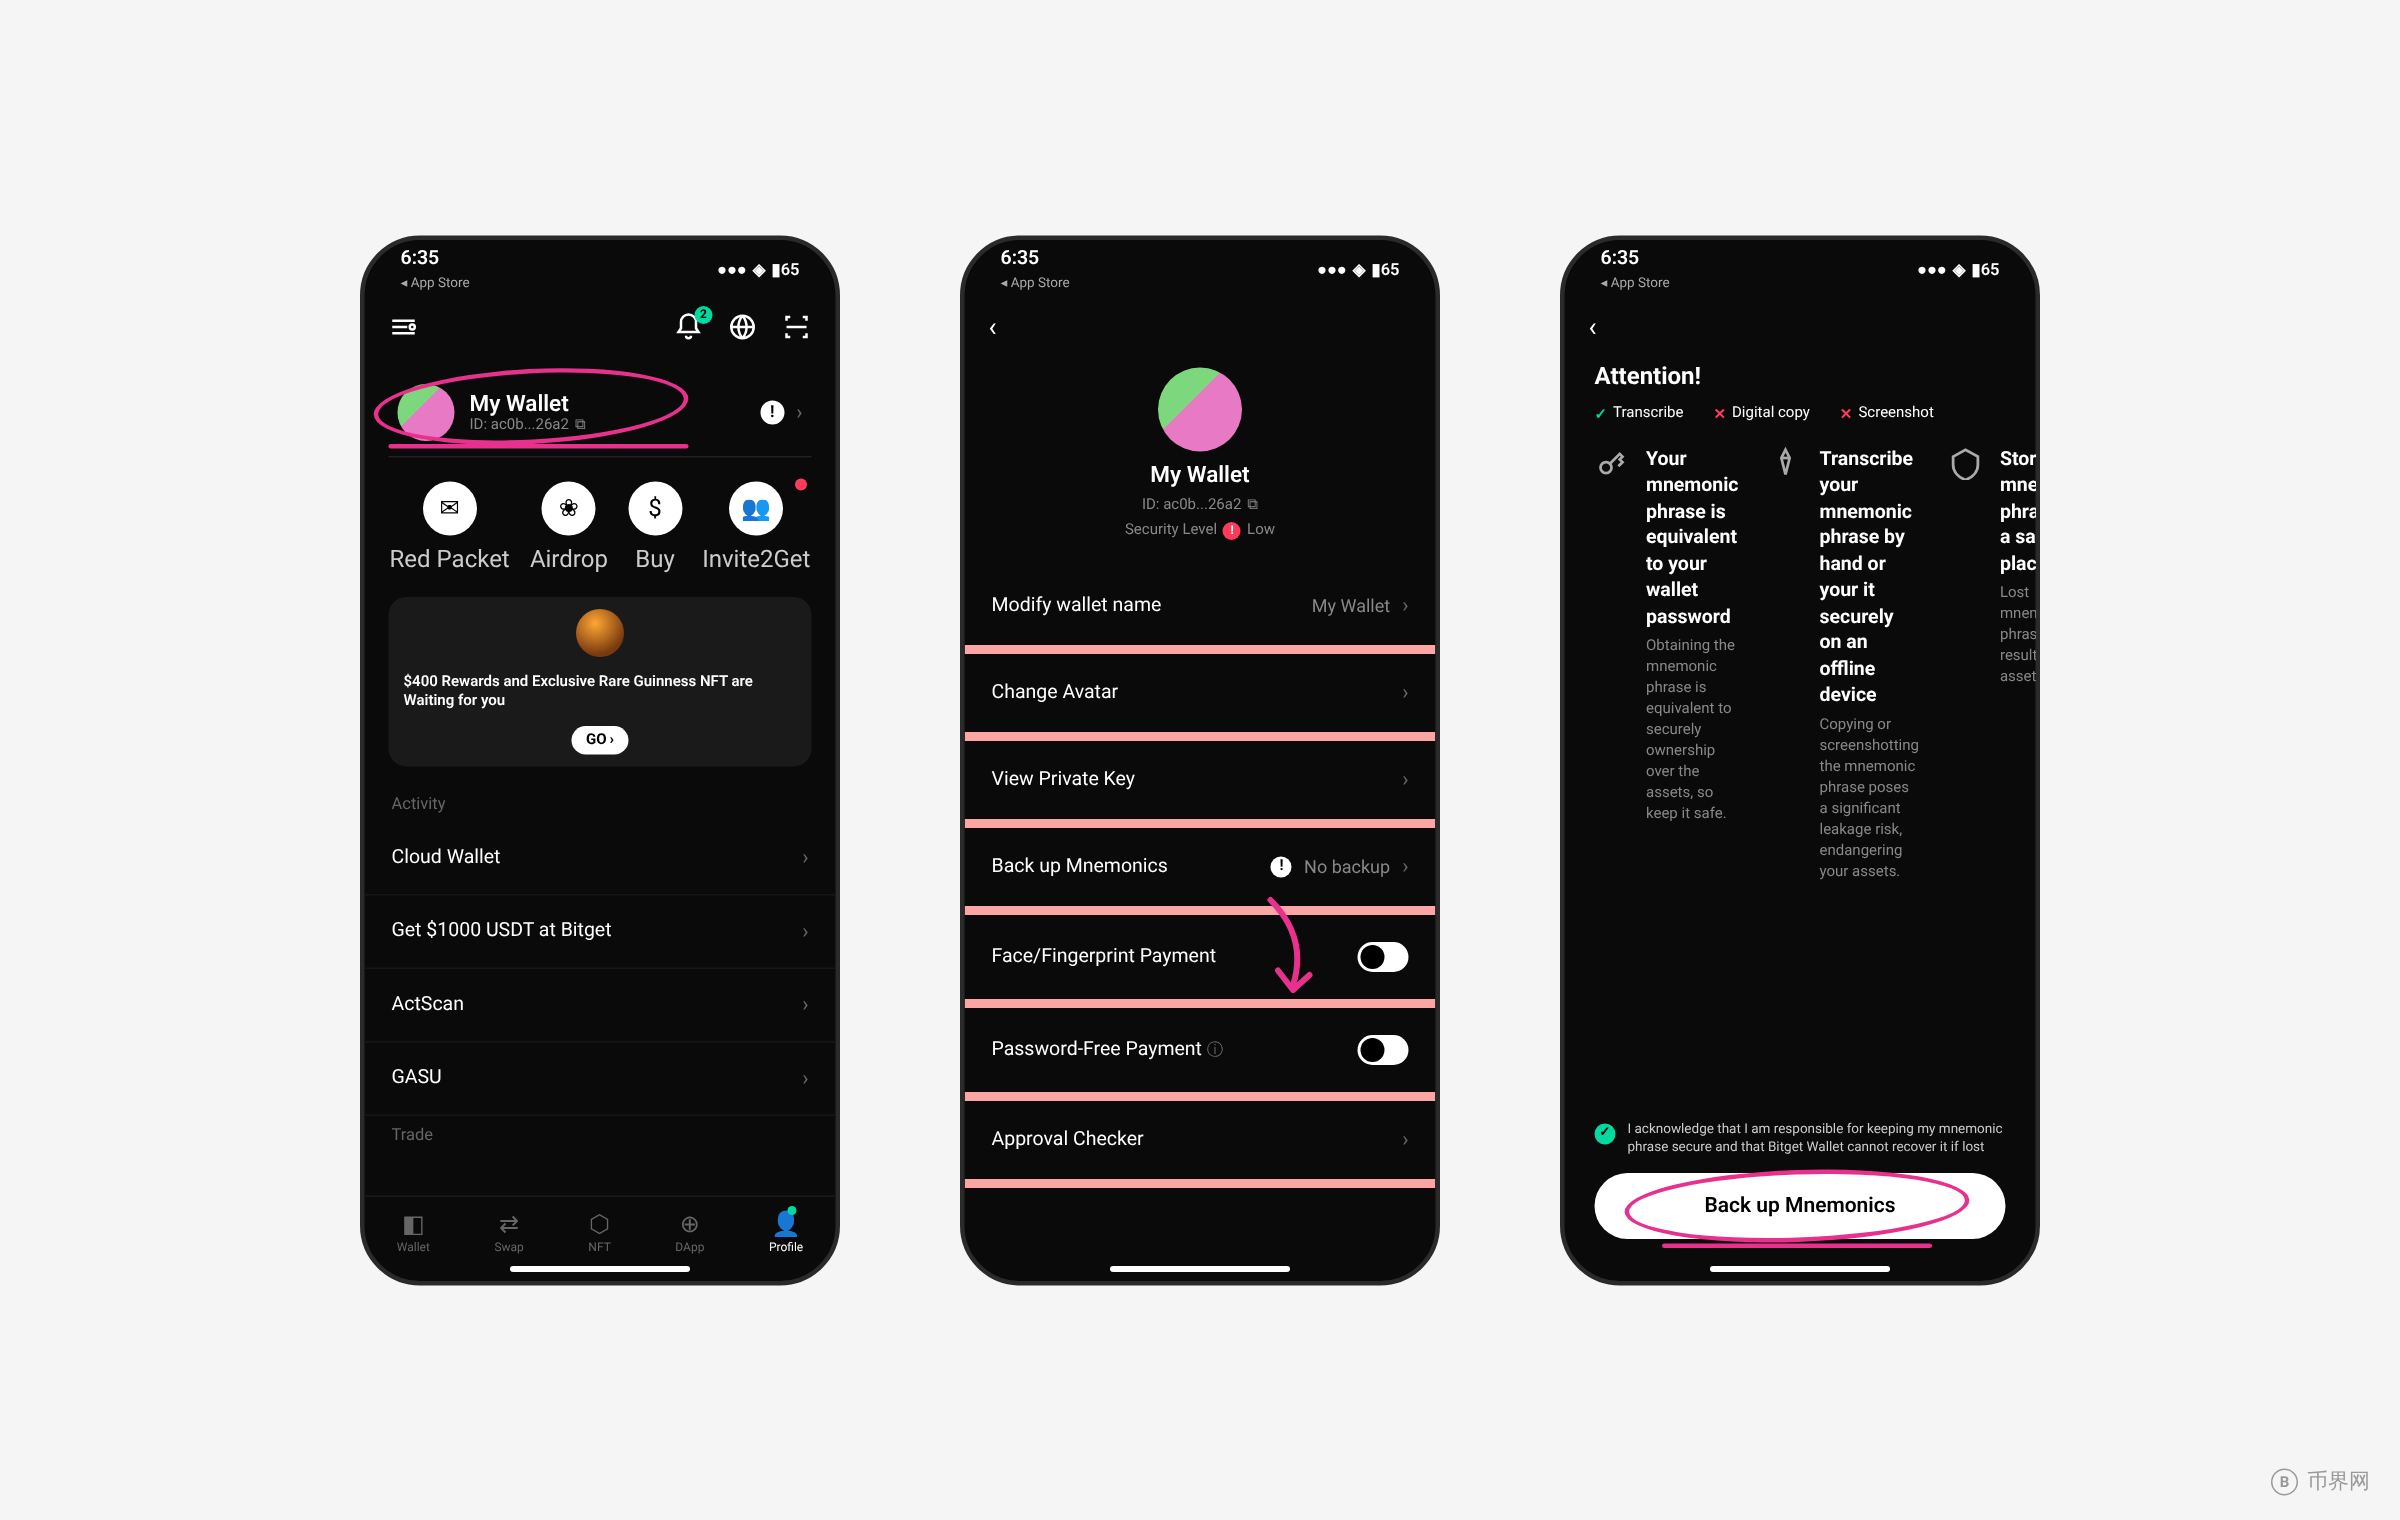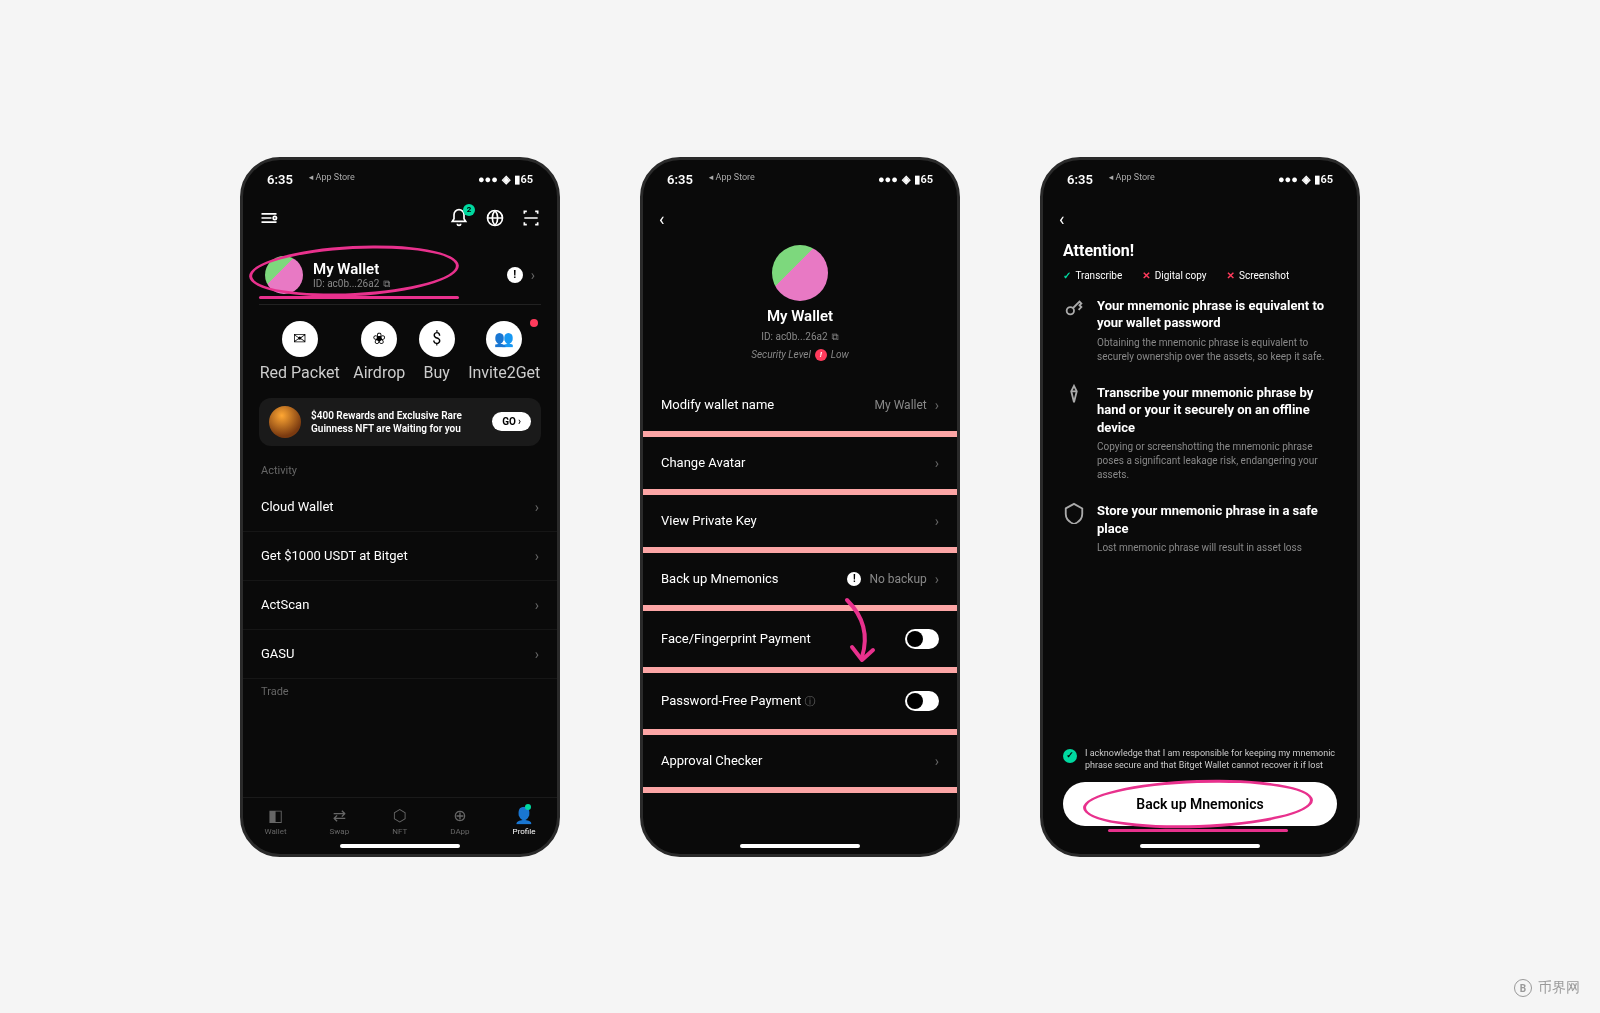--- a/index.html
+++ b/index.html
@@ -28,21 +28,21 @@
 }
 .status-bar {
   height: 40px;
   display: flex;
   justify-content: space-between;
   align-items: center;
   padding: 0 24px;
   font-size: 13px;
   font-weight: 600;
 }
-.status-left { display: flex; flex-direction: row; gap: 16px; }
+.status-left { display: flex; flex-direction: column; gap: 3px; }
 .status-appstore { font-size: 9px; font-weight: 400; color: #aaa; }
 .status-right { display: flex; gap: 4px; align-items: center; font-size: 11px; }
 .content { flex: 1; overflow: hidden; display: flex; flex-direction: column; }
 
 
 .topbar { display: flex; justify-content: space-between; align-items: center; padding: 8px 16px; }
 .topbar-left, .topbar-right { display: flex; gap: 16px; align-items: center; }
 .icon-sm { width: 20px; height: 20px; display: inline-flex; align-items: center; justify-content: center; position: relative; }
 .badge {
   position: absolute; top: -4px; right: -6px;
@@ -72,21 +72,21 @@
 }
 .hc1 { width: 210px; height: 50px; left: -10px; top: 0px; transform: rotate(-3deg); }
 .hc1b { position: absolute; width: 200px; height: 3px; background: #e8318d; left: 0; top: 50px; border-radius: 2px; }
 .actions-row { display: flex; justify-content: space-around; padding: 16px 10px; }
 .action-item { display: flex; flex-direction: column; align-items: center; gap: 6px; position: relative; }
 .action-circle { width: 36px; height: 36px; background: #fff; border-radius: 50%; display: flex; align-items: center; justify-content: center; color: #000; font-size: 16px; }
 .action-label { font-size: 16px; color: #ccc; }
 .red-dot { position: absolute; top: -2px; right: 2px; width: 8px; height: 8px; background: #ff3b5c; border-radius: 50%; }
 .banner {
   margin: 0 16px 12px; background: #1a1a1a; border-radius: 12px;
-  display: flex; align-items: center; padding: 8px 10px; gap: 10px;
+  display: flex; align-items: center; padding: 8px 10px; gap: 10px; flex-direction: column;
 }
 .banner-img { width: 32px; height: 32px; border-radius: 50%; background: radial-gradient(circle at 40% 30%, #ffa733, #7a3a10 70%); }
 .banner-text { flex: 1; font-size: 10px; font-weight: 600; line-height: 1.3; }
 .banner-btn { background: #fff; color: #000; font-size: 10px; font-weight: 700; padding: 4px 10px; border-radius: 12px; display: flex; align-items: center; gap: 2px; }
 .section-label { font-size: 11px; color: #666; padding: 6px 18px; }
 .list-row {
   padding: 16px 18px; display: flex; justify-content: space-between; align-items: center;
   font-size: 13px; border-bottom: 1px solid #161616;
 }
 .list-value { color: #888; font-size: 12px; }
@@ -97,40 +97,40 @@
 .tab-item { display: flex; flex-direction: column; align-items: center; gap: 2px; font-size: 8px; color: #666; position: relative; }
 .tab-item.active { color: #fff; }
 .tab-icon { font-size: 16px; }
 .tab-dot { position: absolute; top: -2px; right: 4px; width: 6px; height: 6px; background: #00d9a0; border-radius: 50%; }
 .home-bar { width: 120px; height: 4px; background: #fff; border-radius: 3px; margin: 4px auto 6px; }
 
 
 .back-btn { padding: 8px 16px; font-size: 18px; color: #fff; }
 .profile-center { display: flex; flex-direction: column; align-items: center; gap: 6px; padding: 8px 0 18px; }
 .avatar-lg { width: 56px; height: 56px; background: linear-gradient(135deg, #7dd87d 0%, #7dd87d 40%, #e879c4 40%, #e879c4 100%); border-radius: 50%; }
-.sec-level { font-size: 10px; color: #888; display: flex; align-items: center; gap: 4px; font-style: italic; }
+.sec-level { font-size: 10px; color: #888; display: flex; align-items: center; gap: 4px; }
 .sec-dot { width: 12px; height: 12px; background: #ff3b5c; border-radius: 50%; color: #fff; font-size: 8px; display: flex; align-items: center; justify-content: center; font-weight: 700; }
 .settings-list .list-row { padding: 18px; font-size: 13px; border-bottom: 6px solid #fca5a5; }
 .row-right { display: flex; align-items: center; gap: 8px; }
 .toggle { width: 34px; height: 20px; background: #fff; border-radius: 10px; position: relative; }
 .toggle::after { content: ''; position: absolute; width: 16px; height: 16px; background: #000; border-radius: 50%; top: 2px; left: 2px; }
 .warn-dot { width: 14px; height: 14px; background: #fff; color: #000; border-radius: 50%; font-size: 10px; font-weight: 700; display: flex; align-items: center; justify-content: center; }
 .help-icon { color: #666; font-size: 11px; }
 .arrow-annotation {
   position: absolute; top: 395px; right: 70px;
   pointer-events: none;
 }
 
 
 .attention-title { font-size: 16px; font-weight: 700; padding: 4px 20px 10px; }
 .check-row { display: flex; gap: 20px; padding: 0 20px 16px; font-size: 10px; }
 .check-item { display: flex; align-items: center; gap: 4px; }
 .check-yes { color: #00d9a0; font-weight: 700; }
 .check-no { color: #ff3b5c; font-weight: 700; }
-.info-blocks { padding: 0 20px; display: flex; flex-direction: column; gap: 20px; flex: 1; overflow: auto; }
+.info-blocks { padding: 0 20px; display: flex; flex-direction: row; gap: 20px; flex: 1; overflow: auto; }
 .info-block { display: flex; gap: 12px; }
 .info-icon { width: 22px; height: 22px; flex-shrink: 0; color: #aaa; }
 .info-text h3 { font-size: 13px; font-weight: 700; margin-bottom: 4px; line-height: 1.35; }
 .info-text p { font-size: 10px; color: #888; line-height: 1.4; }
 .ack-row { display: flex; gap: 8px; padding: 12px 20px 10px; font-size: 9px; color: #ccc; line-height: 1.3; }
 .ack-check { width: 14px; height: 14px; background: #00d9a0; border-radius: 50%; color: #000; font-size: 9px; font-weight: 700; display: flex; align-items: center; justify-content: center; flex-shrink: 0; margin-top: 1px; }
 .backup-btn {
   margin: 0 20px 14px; background: #fff; color: #000;
   text-align: center; padding: 14px; border-radius: 26px;
   font-size: 14px; font-weight: 600; position: relative;

